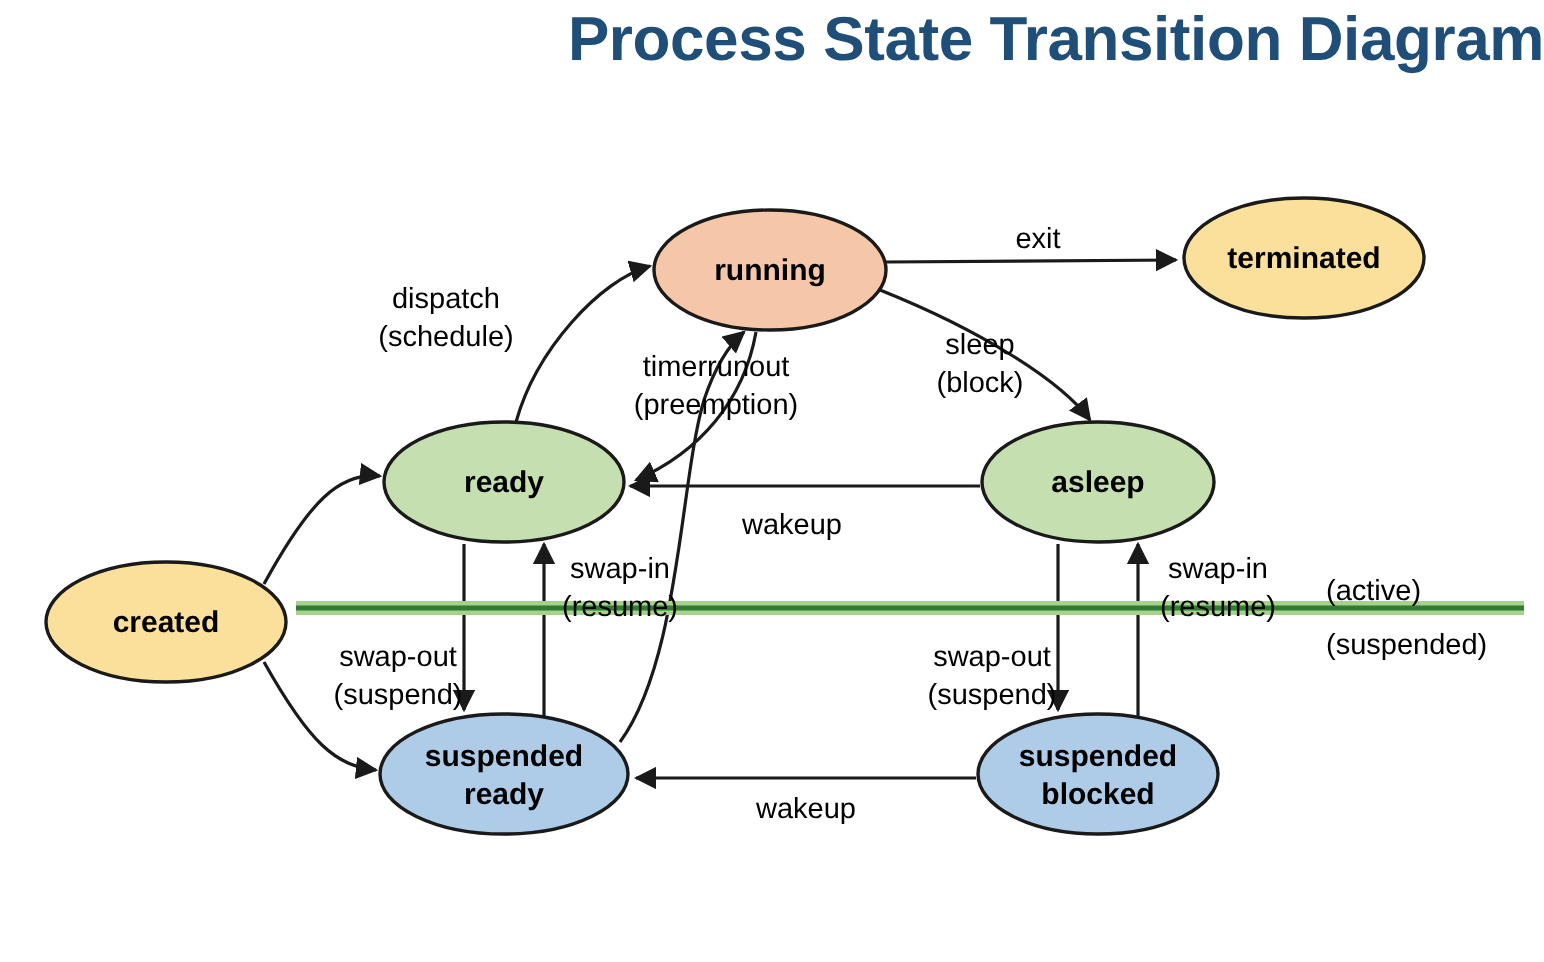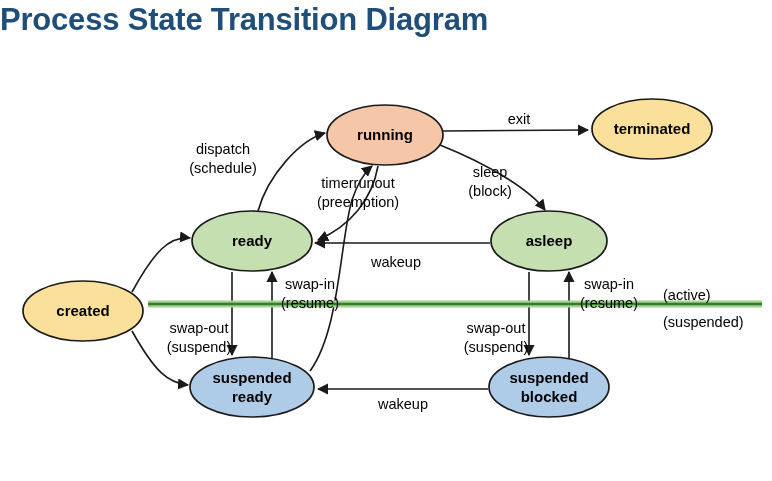--- a/index.html
+++ b/index.html
@@ -19,21 +19,21 @@
     left: 0; top: 0;
     width: 772px;
     height: 481px;
     background: #ffffff;
   }
   #title {
     position: absolute;
     left: 0;
     top: 2px;
     width: 772px;
-    text-align: left;
+    text-align: right;
     font-size: 31px;
     font-weight: bold;
     color: #1F4E79;
     letter-spacing: -0.2px;
     font-family: "Liberation Sans", sans-serif;
   }
   svg#diagram {
     position: absolute;
     left: 0;
     top: 0;

